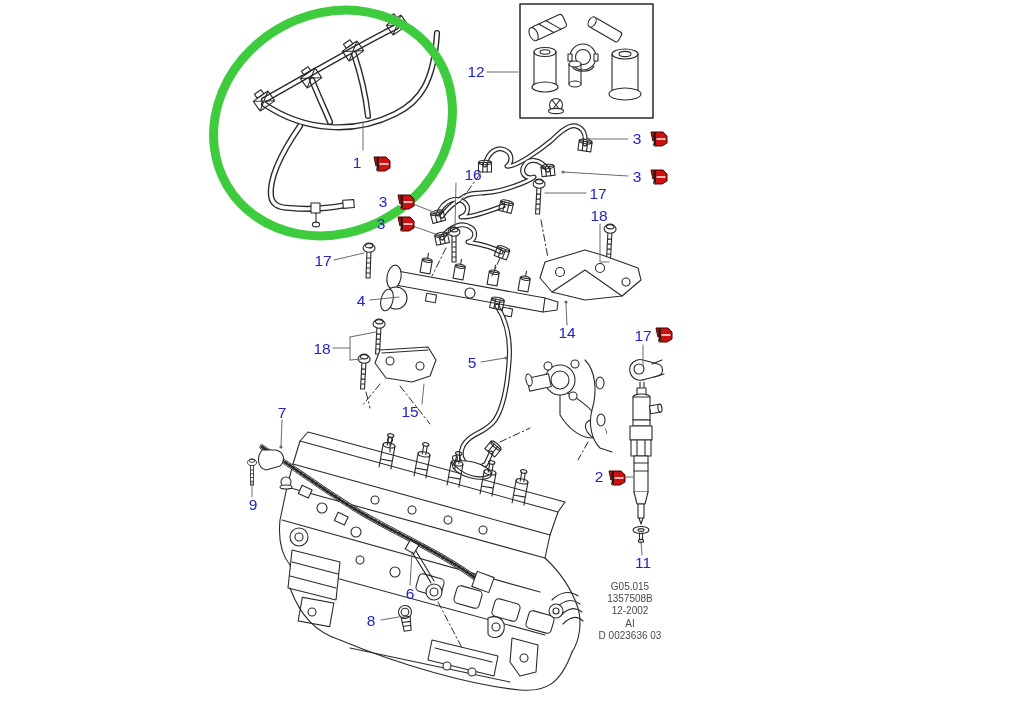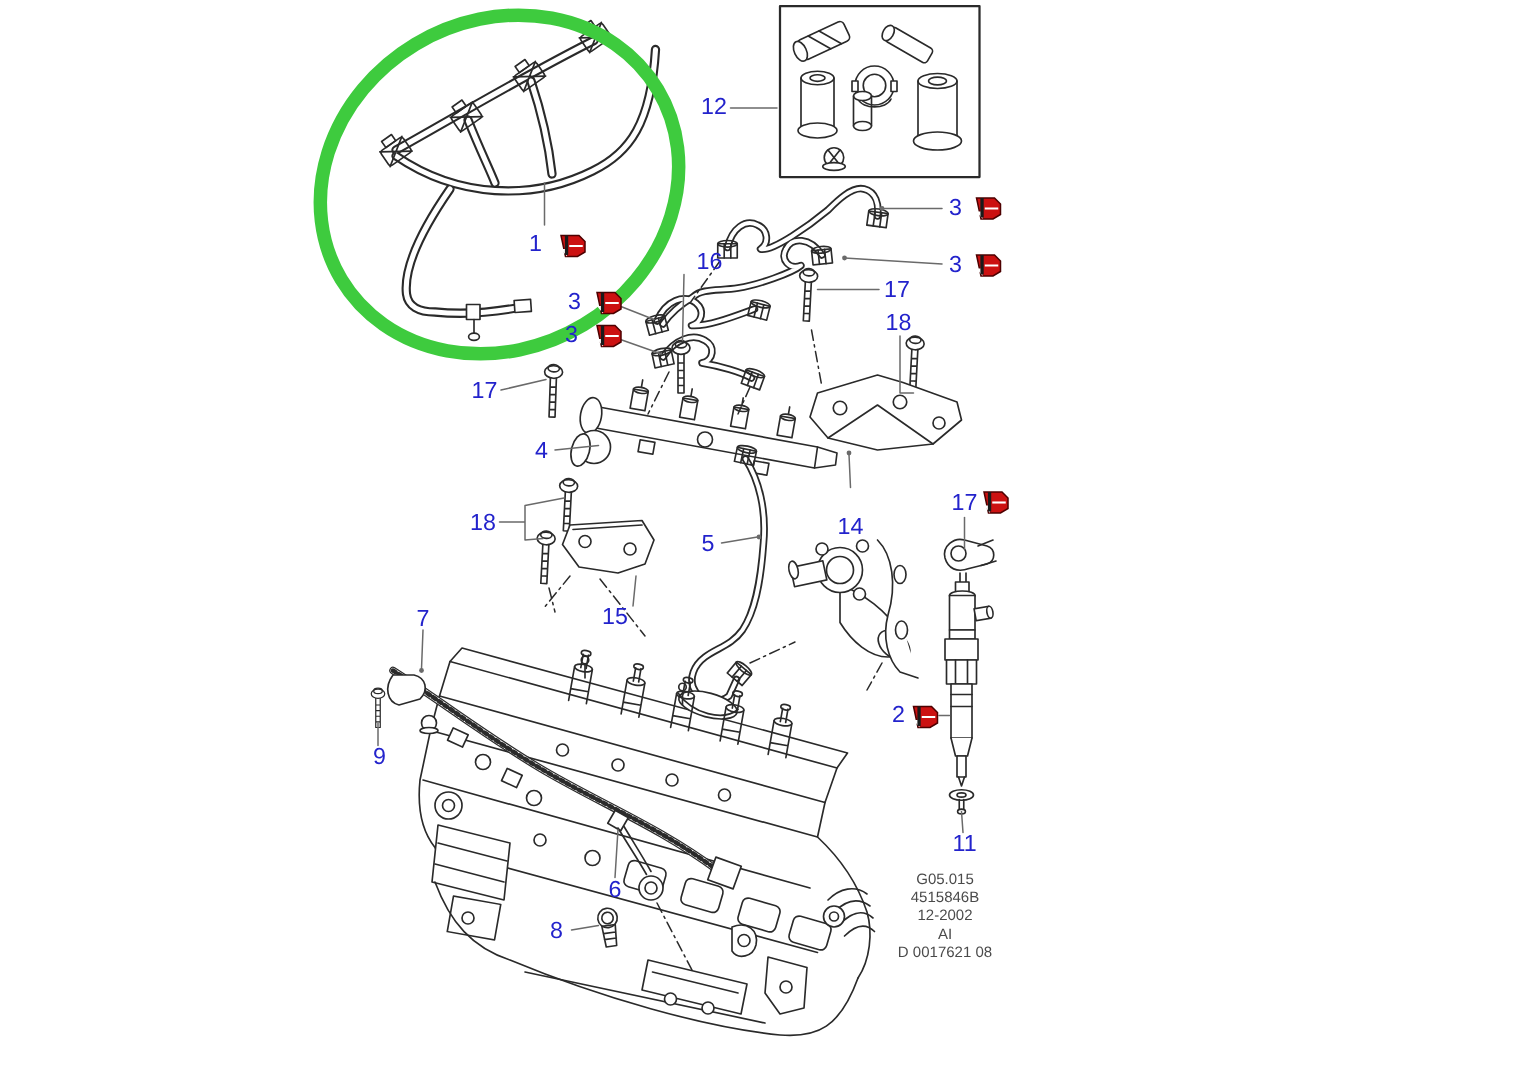--- a/index.html
+++ b/index.html
@@ -343,21 +343,21 @@
 <div class="callout" style="left:473px;top:175px">16</div>
 <div class="callout" style="left:598px;top:194px">17</div>
 <div class="callout" style="left:599px;top:216px">18</div>
 <div class="callout" style="left:383px;top:202px">3</div>
 <div class="callout" style="left:381px;top:224px">3</div>
 <div class="callout" style="left:323px;top:261px">17</div>
 <div class="callout" style="left:361px;top:301px">4</div>
 <div class="callout" style="left:322px;top:349px">18</div>
 <div class="callout" style="left:410px;top:412px">15</div>
 <div class="callout" style="left:472px;top:363px">5</div>
-<div class="callout" style="left:567px;top:352px">14</div>
+<div class="callout" style="left:567px;top:333px">14</div>
 <div class="callout" style="left:643px;top:336px">17</div>
 <div class="callout" style="left:599px;top:477px">2</div>
 <div class="callout" style="left:643px;top:563px">11</div>
 <div class="callout" style="left:282px;top:413px">7</div>
 <div class="callout" style="left:253px;top:505px">9</div>
 <div class="callout" style="left:410px;top:594px">6</div>
 <div class="callout" style="left:371px;top:621px">8</div>
 
 <span class="clip" style="left:382px;top:164px">
       <svg viewBox="0 0 20 18" width="20" height="18">
@@ -411,19 +411,19 @@
       <svg viewBox="0 0 20 18" width="20" height="18">
         <path d="M2 2 h12 l4 4 v7 l-5 3 h-8 z" fill="#cc1111" stroke="#4d0000" stroke-width="1"></path>
         <path d="M2 11 h4 v5 z" fill="#fff"></path>
         <rect x="4.6" y="2" width="2.2" height="13" fill="#1a1a1a"></rect>
         <path d="M7.5 9 h9" stroke="#fff" stroke-width="1.4"></path>
       </svg>
     </span>
 
 <div id="stamp">
   <span>G05.015</span>
-  <span>4515846B</span>
+  <span>1357508B</span>
   <span>12-2002</span>
   <span>AI</span>
-  <span>D 0017621 08</span>
+  <span>D 0023636 03</span>
 </div>
 
 </div>
 
 </body></html>

